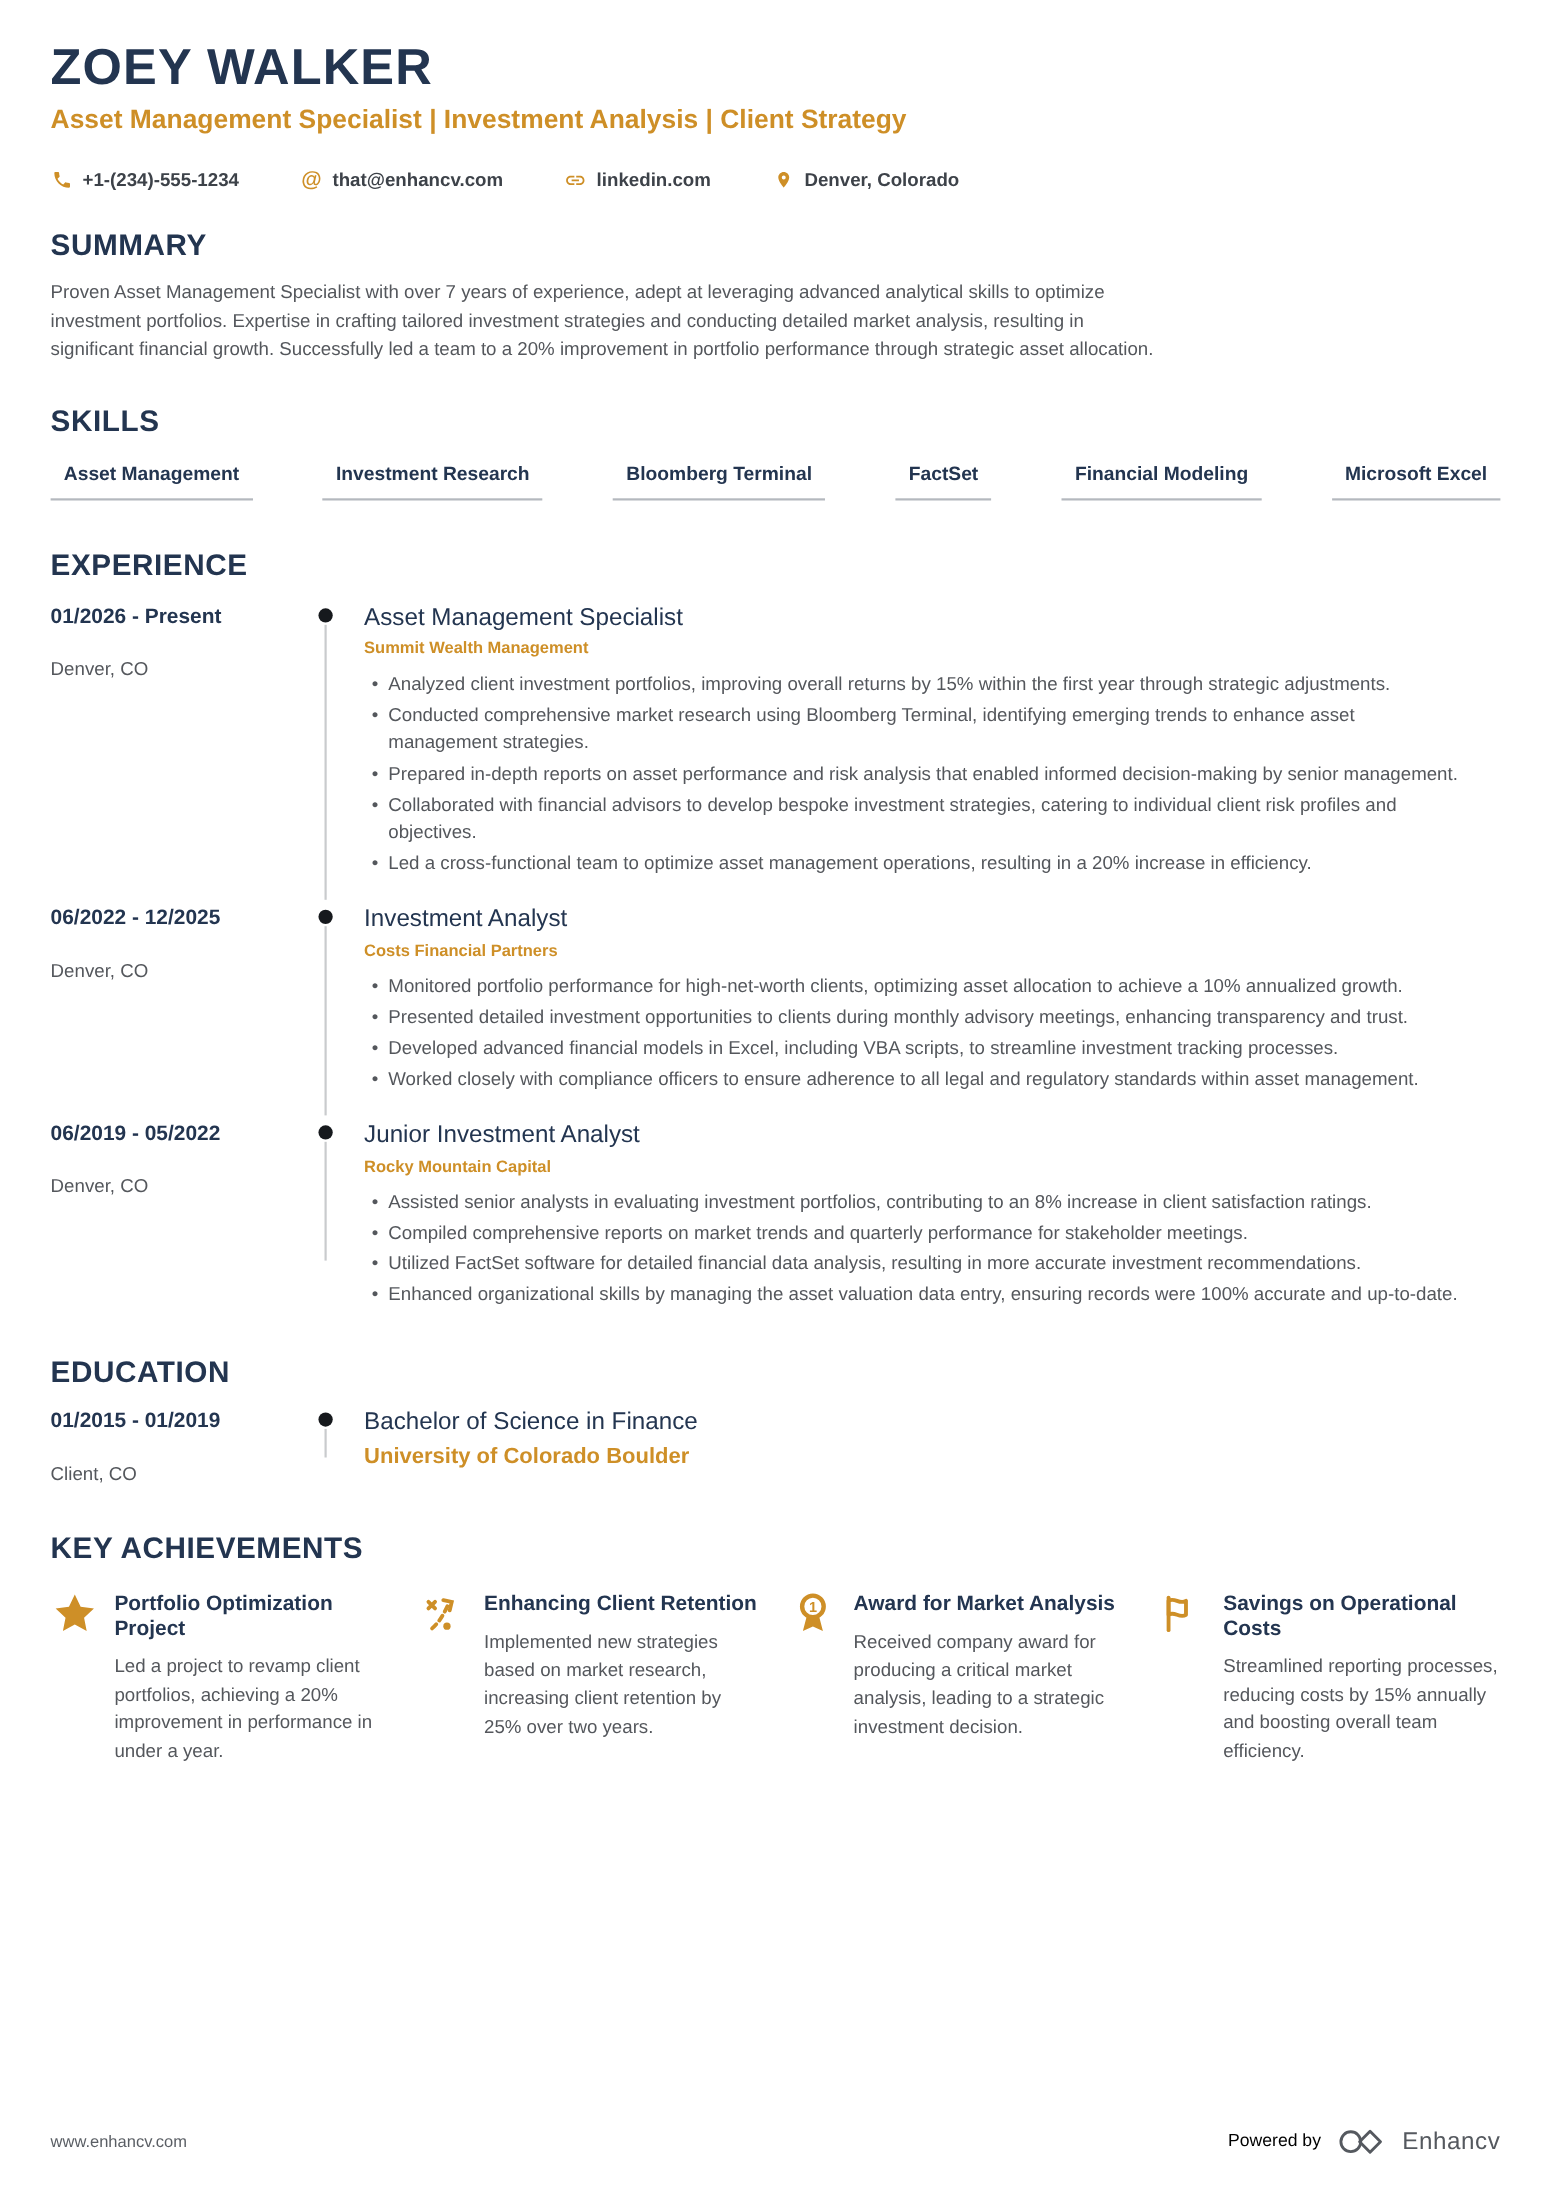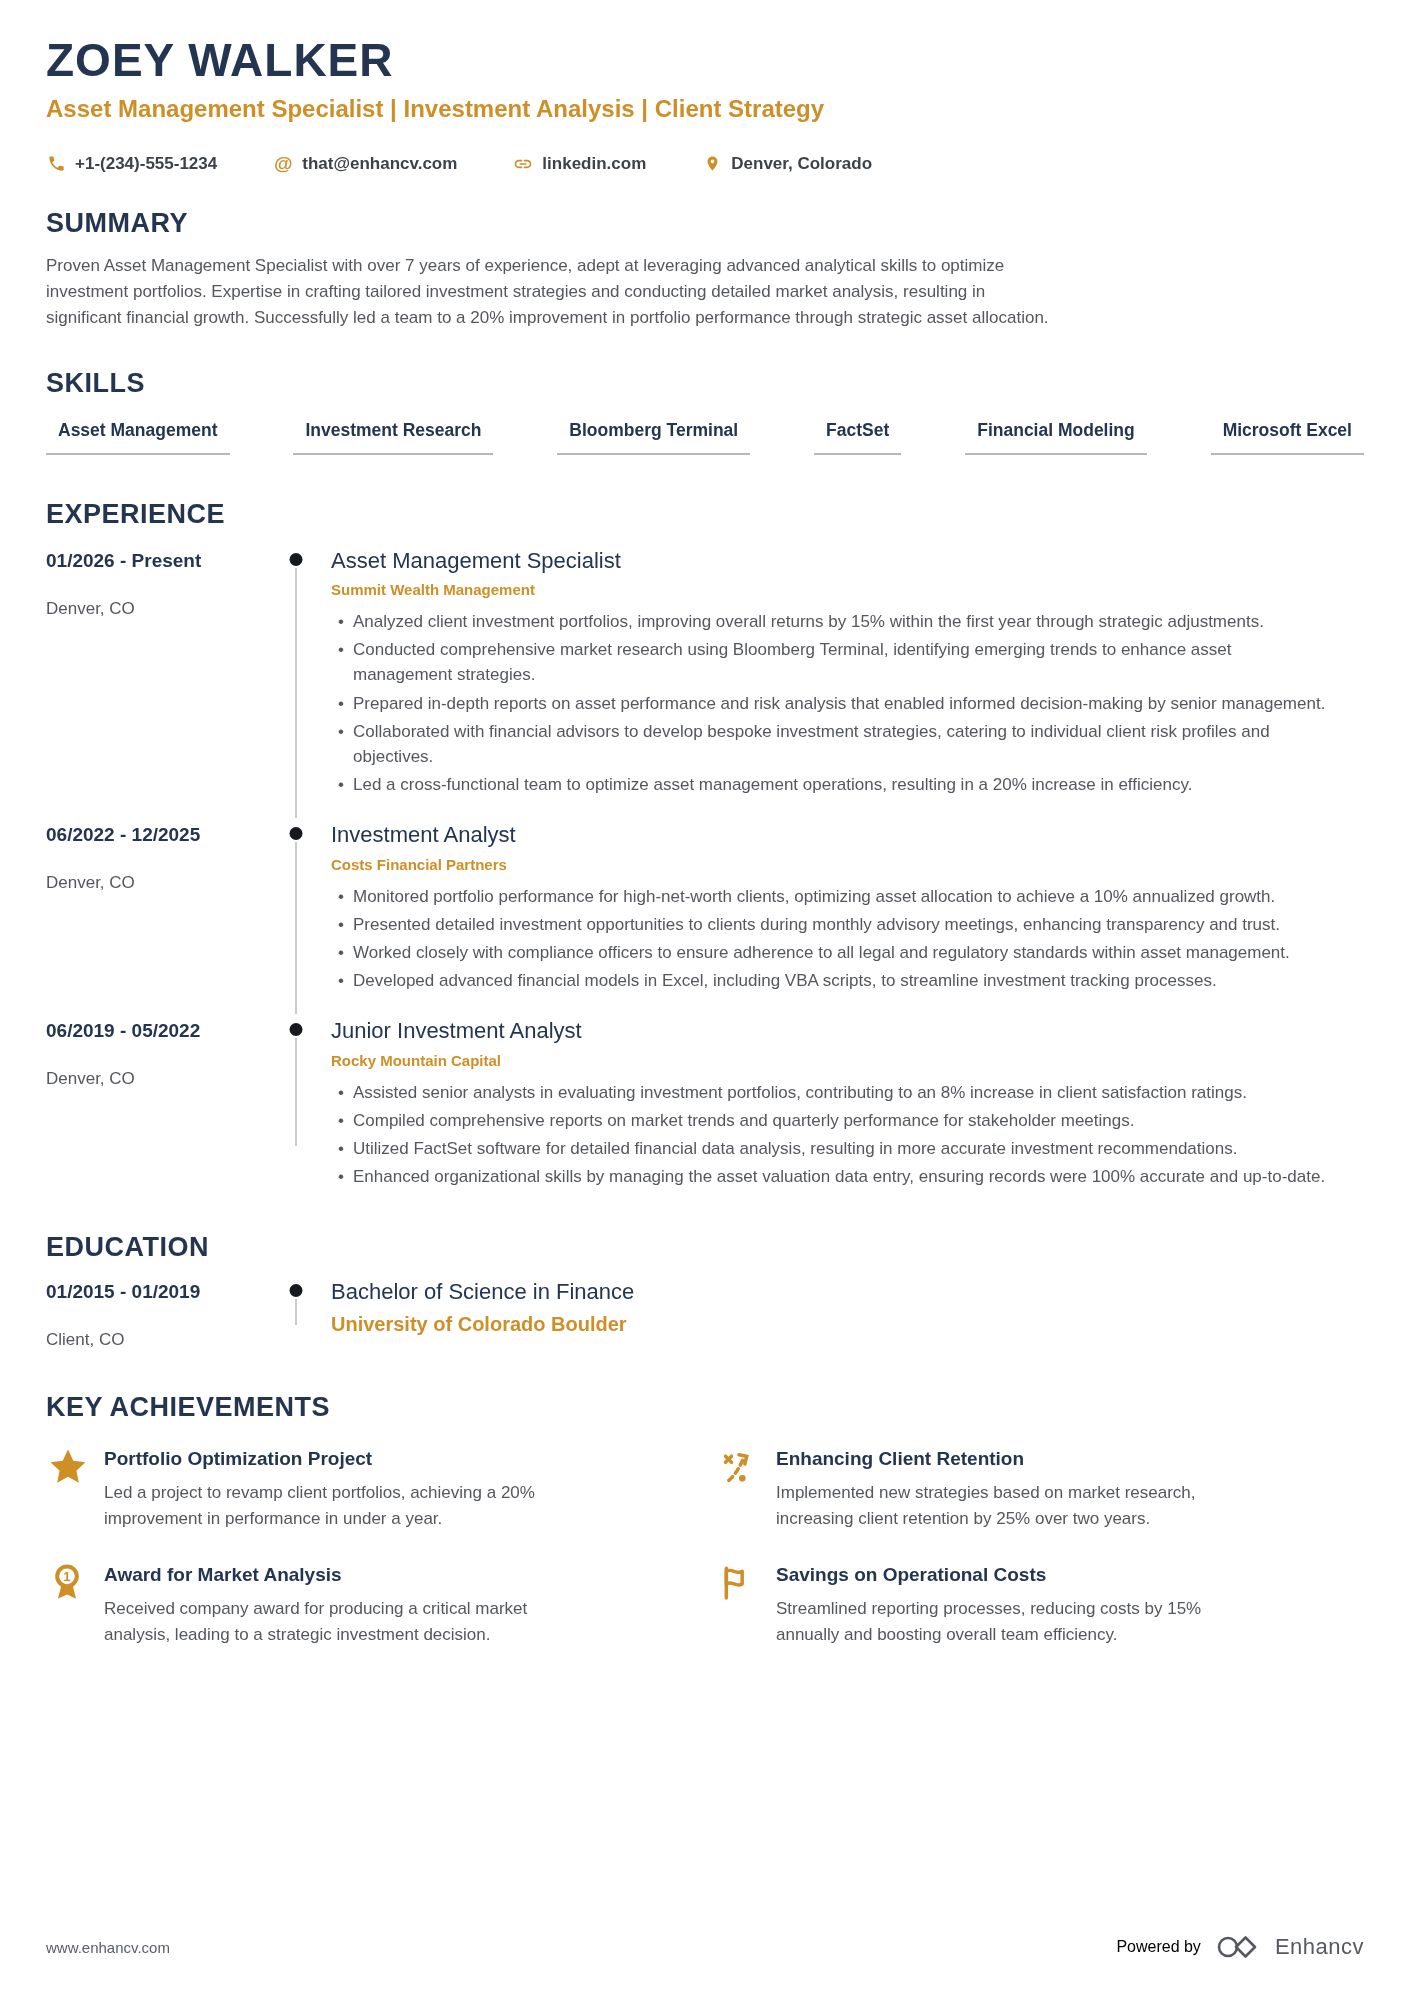--- a/index.html
+++ b/index.html
@@ -41,21 +41,21 @@
   .xbullets li { position: relative; max-width: 1000px; padding-left: 22px; font-size: 17px; line-height: 1.48; color:#54575c; margin-bottom: 3px; }
   .xbullets li::before { content:"•"; position:absolute; left:7px; top:0; color:#54575c; }
   
   .education-section { margin-top: 40px; }
   .edu-entry { display:grid; grid-template-columns: 215px 70px 1fr; margin-top: 16px; }
   .edu-line { position:absolute; left:50%; top:20px; height:26px; width:2px; background:#c9cbcd; transform:translateX(-50%); }
   .edu-degree { font-size: 22px; font-weight: 500; color:#233550; }
   .edu-school { margin-top: 8px; font-size: 20px; font-weight: 700; color:#CE8F27; }
   
   .achievements-section { margin-top: 42px; }
-  .ach-grid { margin-top: 22px; display:grid; grid-template-columns: 1fr 1fr; column-gap: 26px; row-gap: 30px; }
+  .ach-grid { margin-top: 22px; display:grid; grid-template-columns: 1fr 1fr 1fr 1fr; column-gap: 26px; row-gap: 30px; }
   .ach-item { display:grid; grid-template-columns: 58px 1fr; }
   .ach-icon { width: 44px; height: 44px; color:#CE8F27; }
   .ach-title { font-size: 19px; font-weight: 700; color:#233550; padding-top: 3px; }
   .ach-desc { margin-top: 10px; font-size: 17px; line-height: 1.5; color:#54575c; max-width: 455px; }
   
   .footer { margin-top:auto; display:flex; justify-content:space-between; align-items:center; padding-top: 40px; }
   .footer-site { font-size: 15px; color:#5a5e64; text-decoration:none; }
   .footer-brand { display:flex; align-items:center; gap: 14px; }
   .powered-by { font-size: 16px; color:#000000; }
   .brand-logo { color:#55595f; }
@@ -152,22 +152,22 @@
     <div class="xtimeline">
       <span class="xdot"></span>
       <span class="xline"></span>
     </div>
     <div>
       <div class="xtitle">Investment Analyst</div>
       <div class="xcompany">Costs Financial Partners</div>
       <ul class="xbullets">
         <li>Monitored portfolio performance for high-net-worth clients, optimizing asset allocation to achieve a 10% annualized growth.</li>
         <li>Presented detailed investment opportunities to clients during monthly advisory meetings, enhancing transparency and trust.</li>
+        <li>Developed advanced financial models in Excel, including VBA scripts, to streamline investment tracking processes.</li>
         <li>Worked closely with compliance officers to ensure adherence to all legal and regulatory standards within asset management.</li>
-        <li>Developed advanced financial models in Excel, including VBA scripts, to streamline investment tracking processes.</li>
       </ul>
     </div>
   </div>
 
   <div class="xentry xlast">
     <div>
       <div class="xdates">06/2019 - 05/2022</div>
       <div class="xloc">Denver, CO</div>
     </div>
     <div class="xtimeline">

